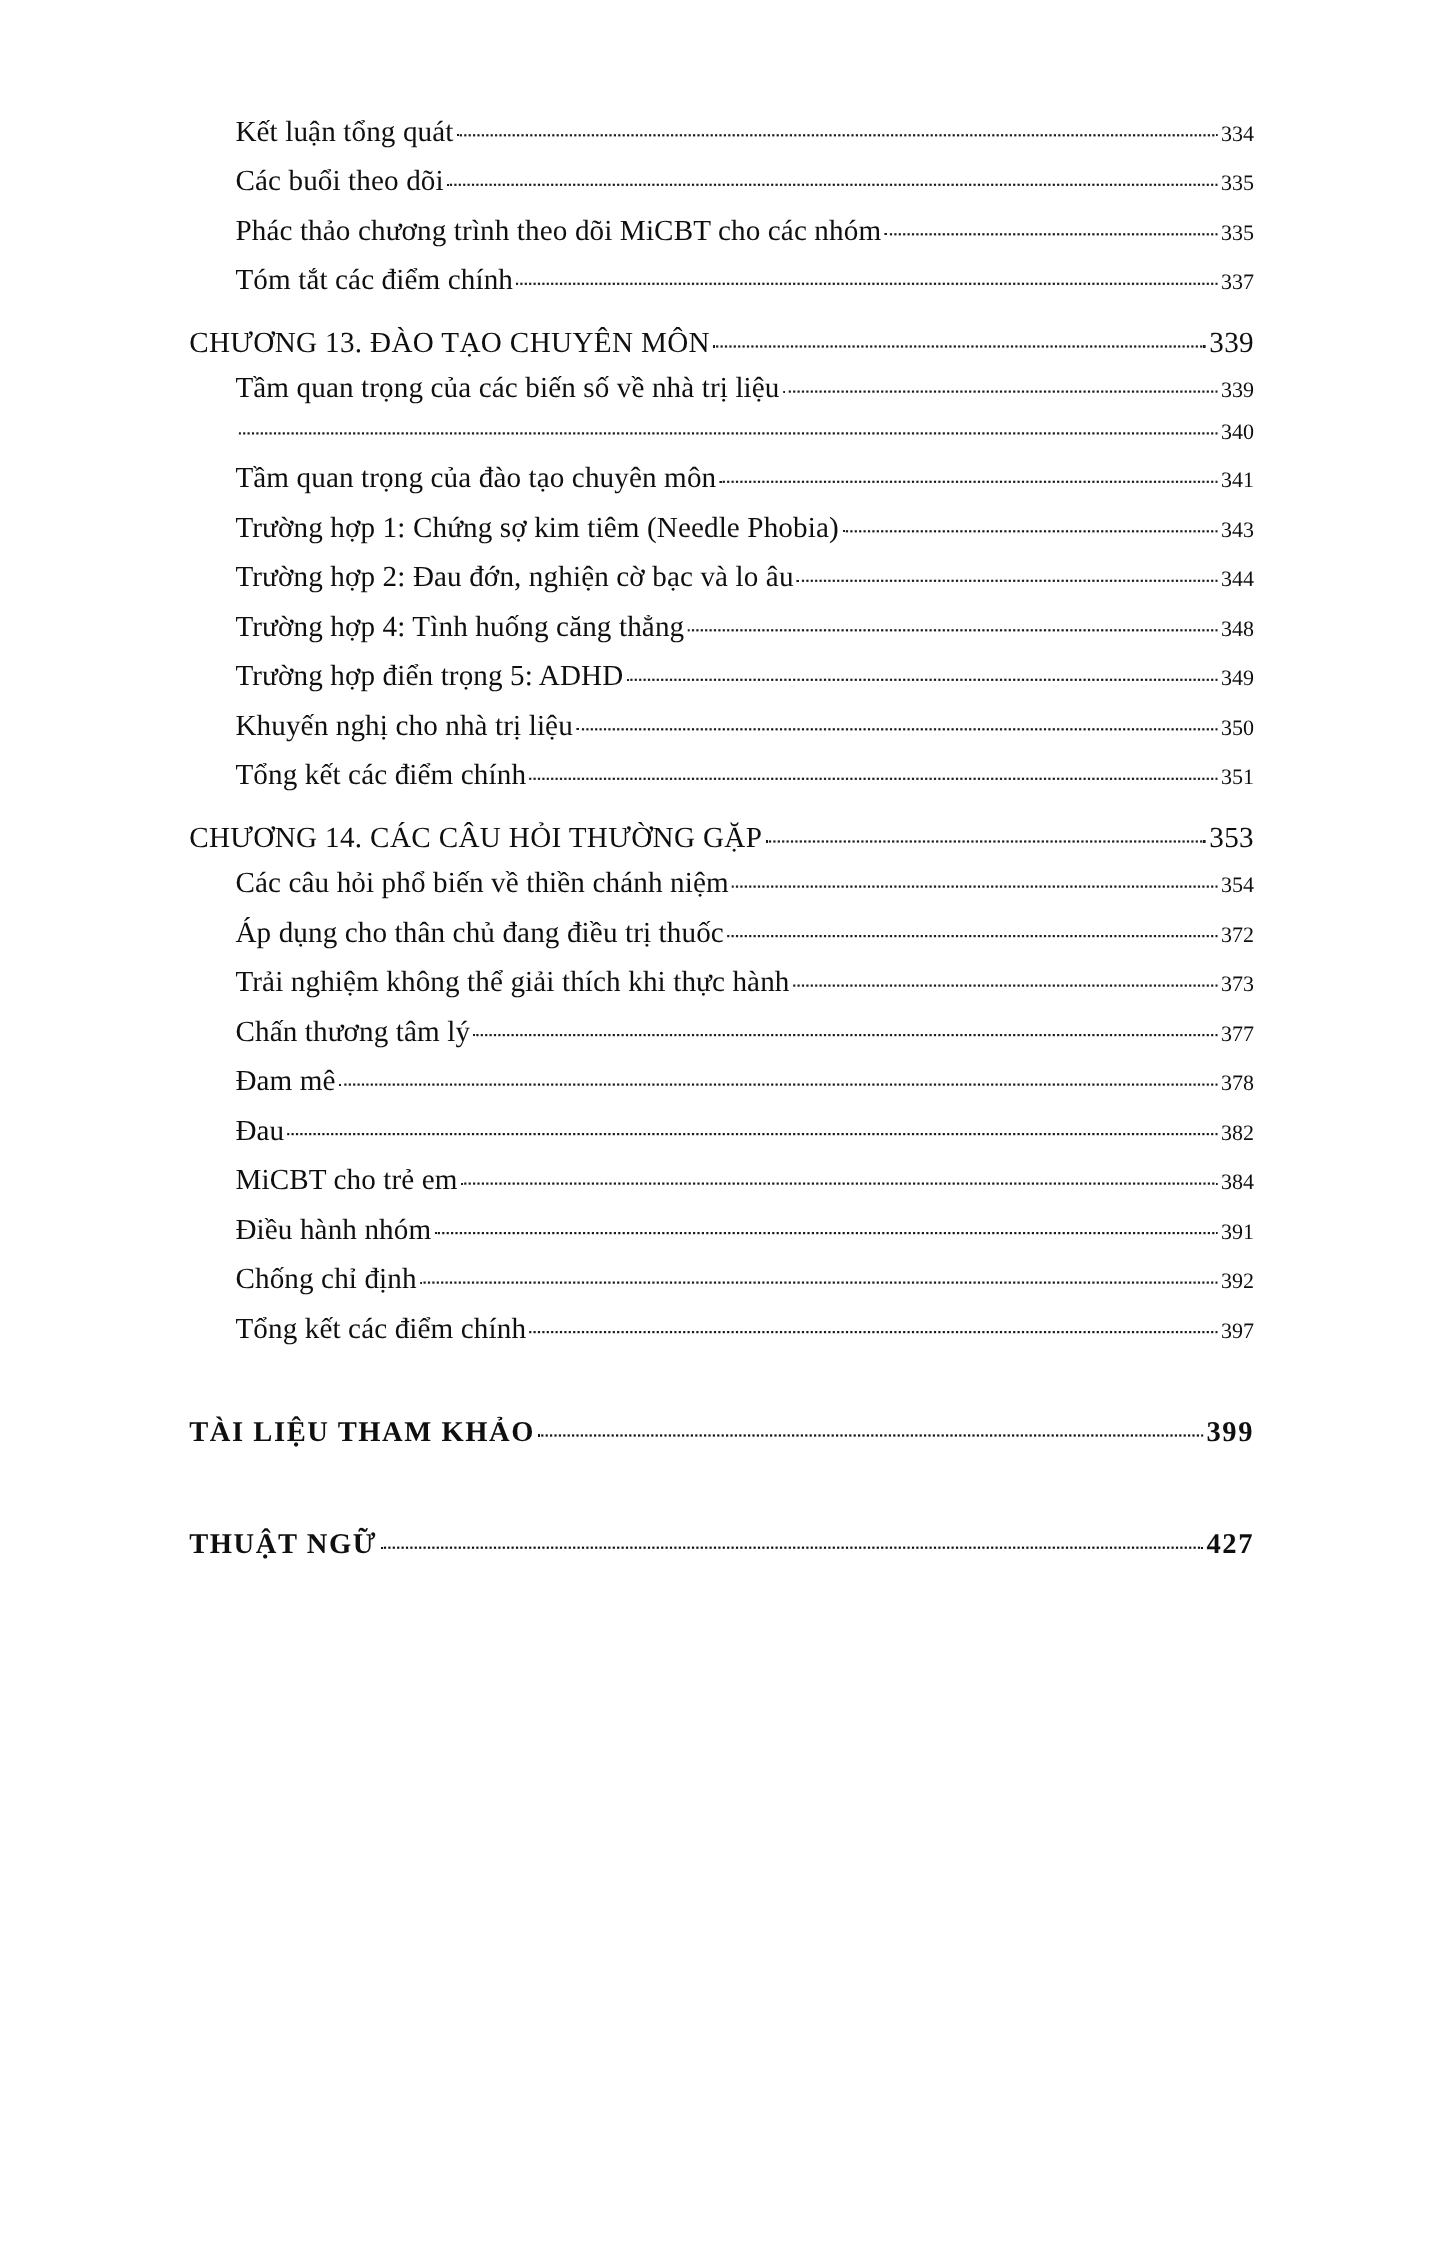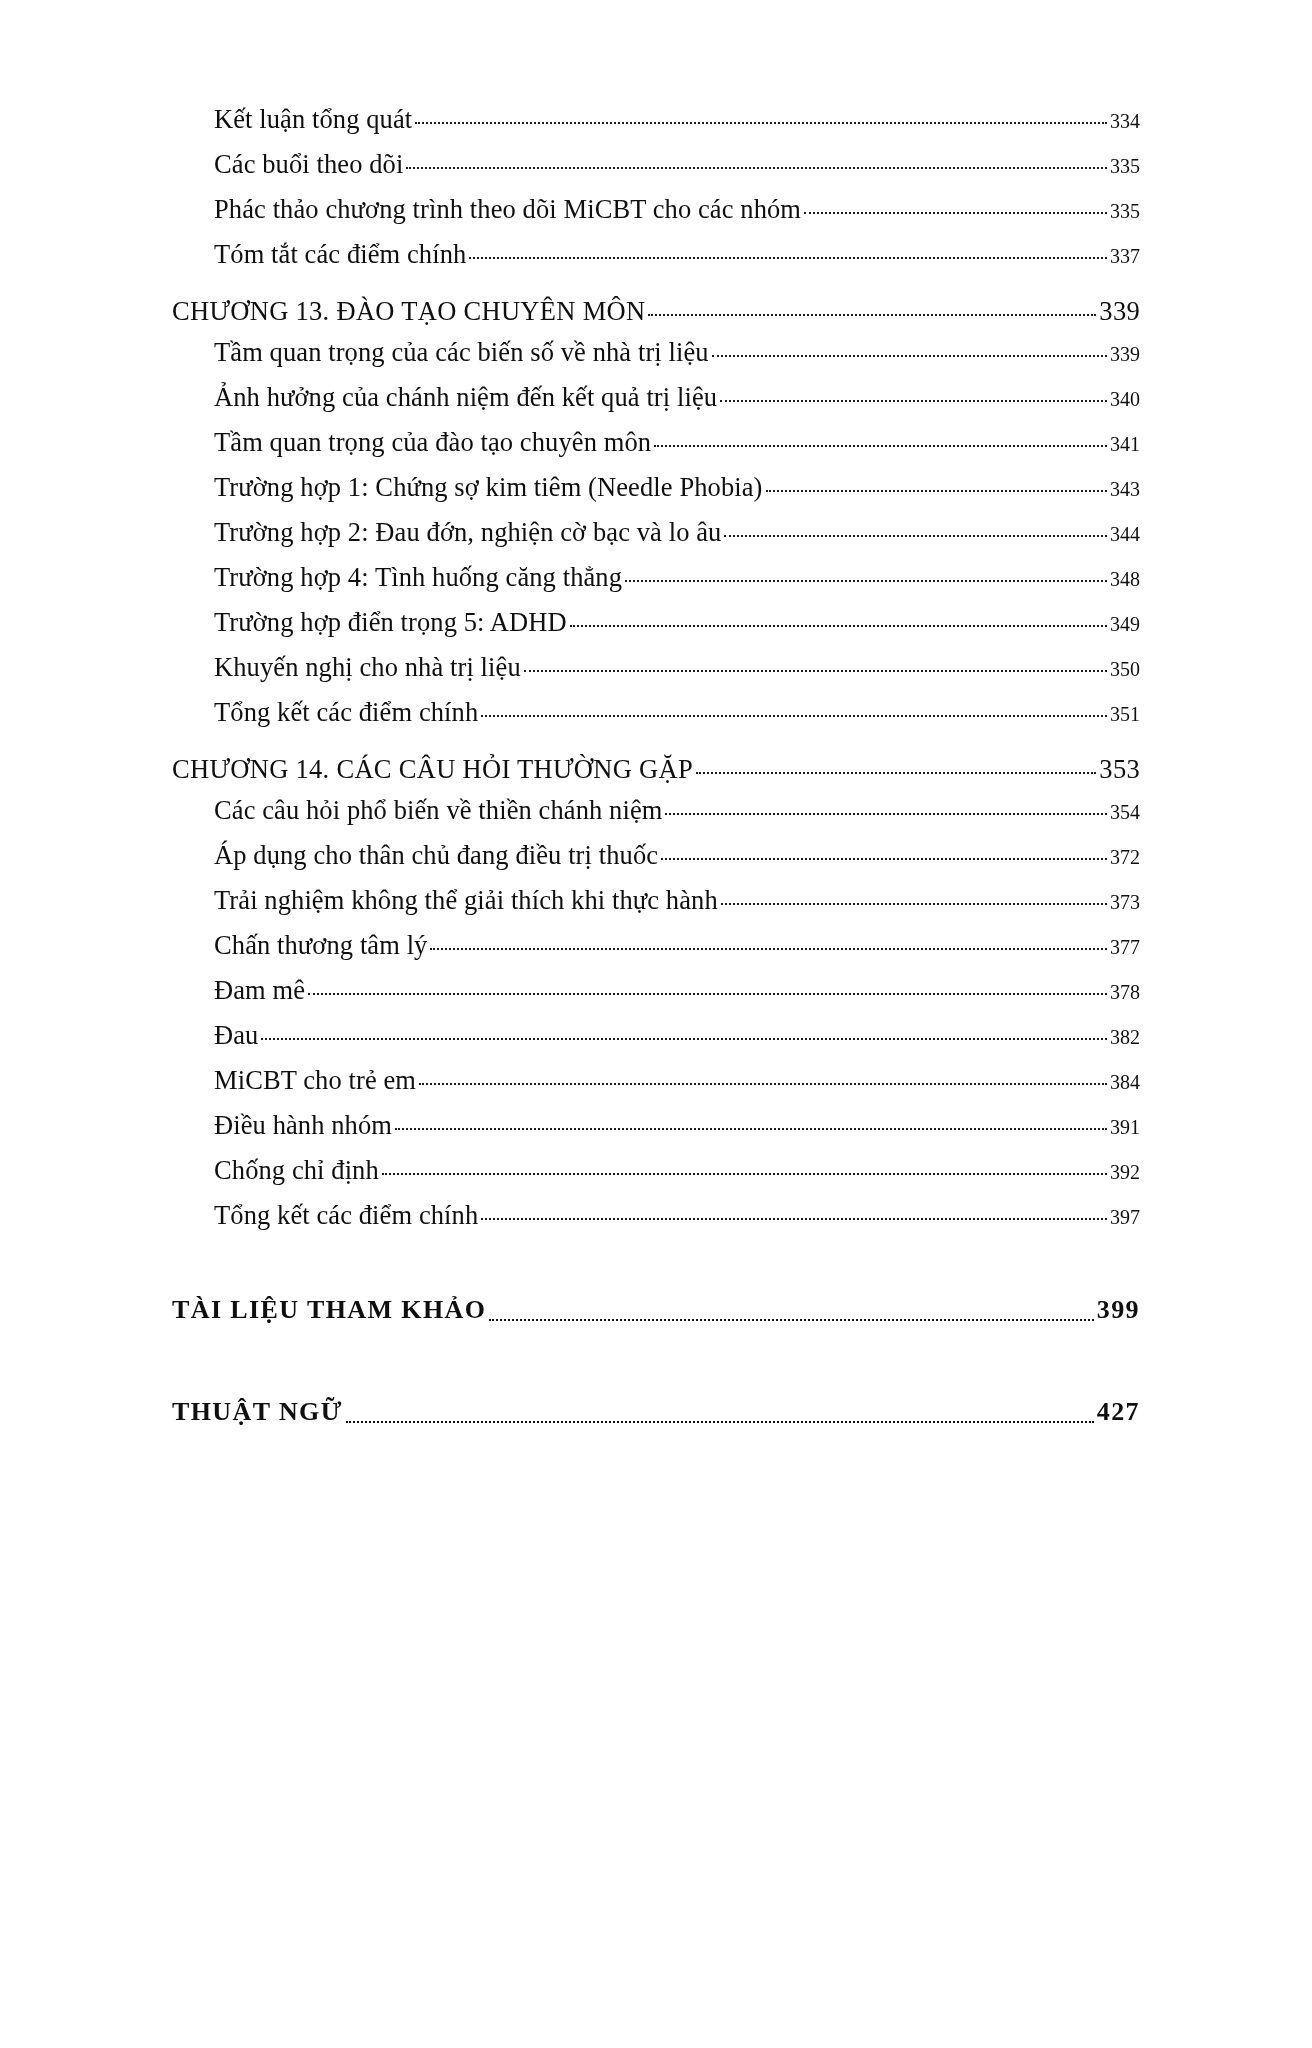--- a/index.html
+++ b/index.html
@@ -72,21 +72,20 @@
     padding-left: 42px;
     margin-bottom: 14px;
   }
 
   
   .backmatter {
     margin-top: 64px;
   }
   .backmatter .toc-row {
     margin-bottom: 0;
-    align-items: flex-end;
   }
   .backmatter .label,
   .backmatter .page-no {
     font-weight: bold;
     font-size: 26px;
     letter-spacing: 1.4px;
   }
   .backmatter .toc-row .leader::after {
     border-bottom: 2.6px dotted #101010;
   }
@@ -134,21 +133,20 @@
       </div>
       <div class="lvl2">
         <div class="toc-row">
           <span class="label">Tầm quan trọng của các biến số về nhà trị liệu</span>
           <span class="leader"></span>
           <span class="page-no">339</span>
         </div>
       </div>
       <div class="lvl2">
         <div class="toc-row">
-          <span class="label">Ảnh hưởng của chánh niệm đến kết quả trị liệu</span>
           <span class="leader"></span>
           <span class="page-no">340</span>
         </div>
       </div>
       <div class="lvl2">
         <div class="toc-row">
           <span class="label">Tầm quan trọng của đào tạo chuyên môn</span>
           <span class="leader"></span>
           <span class="page-no">341</span>
         </div>

